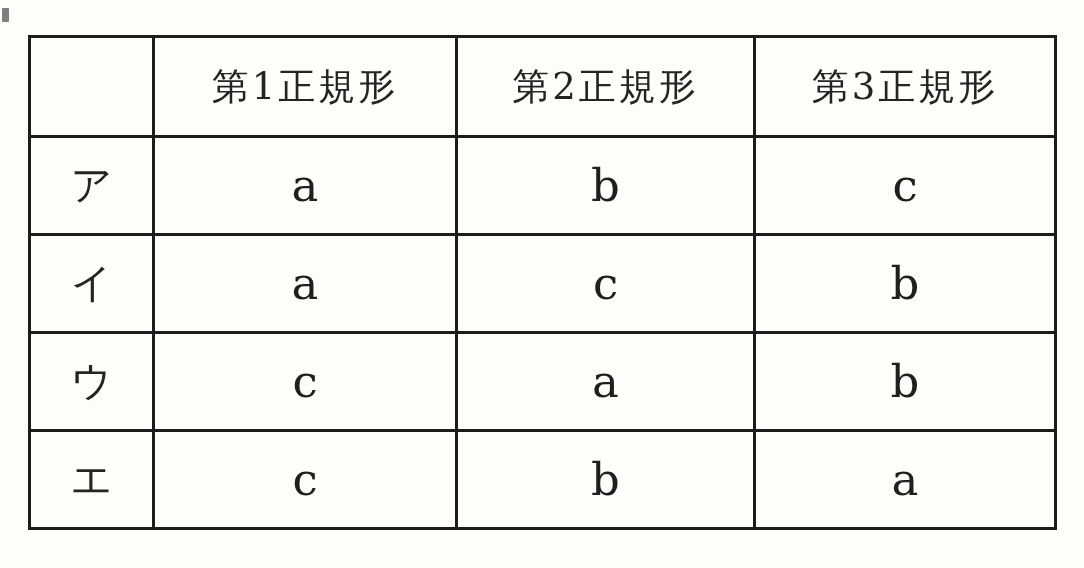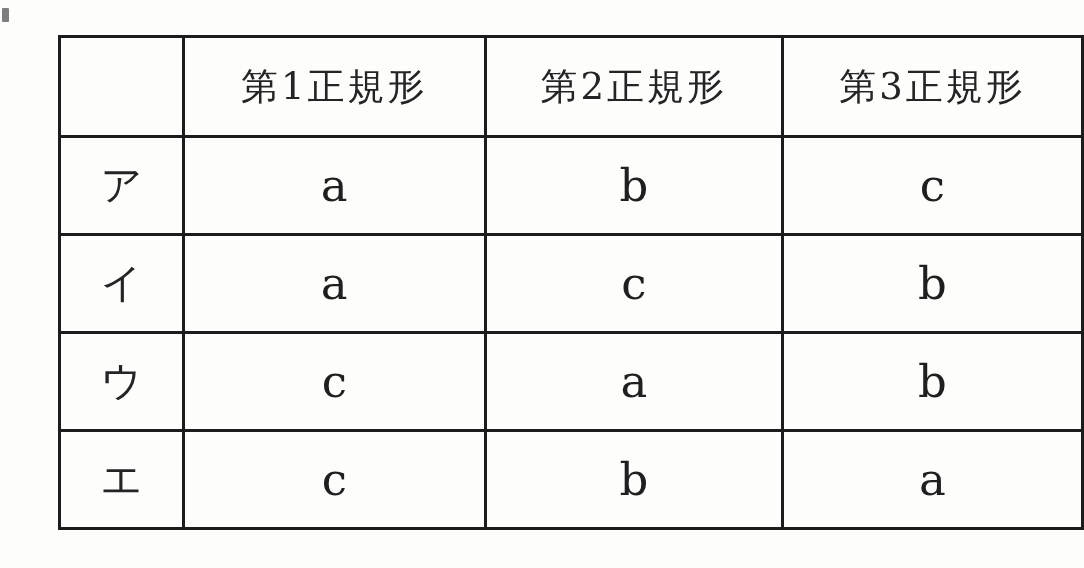--- a/index.html
+++ b/index.html
@@ -12,21 +12,20 @@
     background: #fdfdfc;
     font-family: "DejaVu Serif", "Liberation Serif", serif;
     color: #1b1b1b;
     overflow: hidden;
     position: relative;
   }
   .scan-area {
     position: absolute;
     left: 28px;
     top: 35px;
-    margin-left: 30px;
   }
   table.nf-table {
     border-collapse: collapse;
     table-layout: fixed;
   }
   table.nf-table col.c-label { width: 124px; }
   table.nf-table col.c-1 { width: 303px; }
   table.nf-table col.c-2 { width: 298px; }
   table.nf-table col.c-3 { width: 301px; }
 

